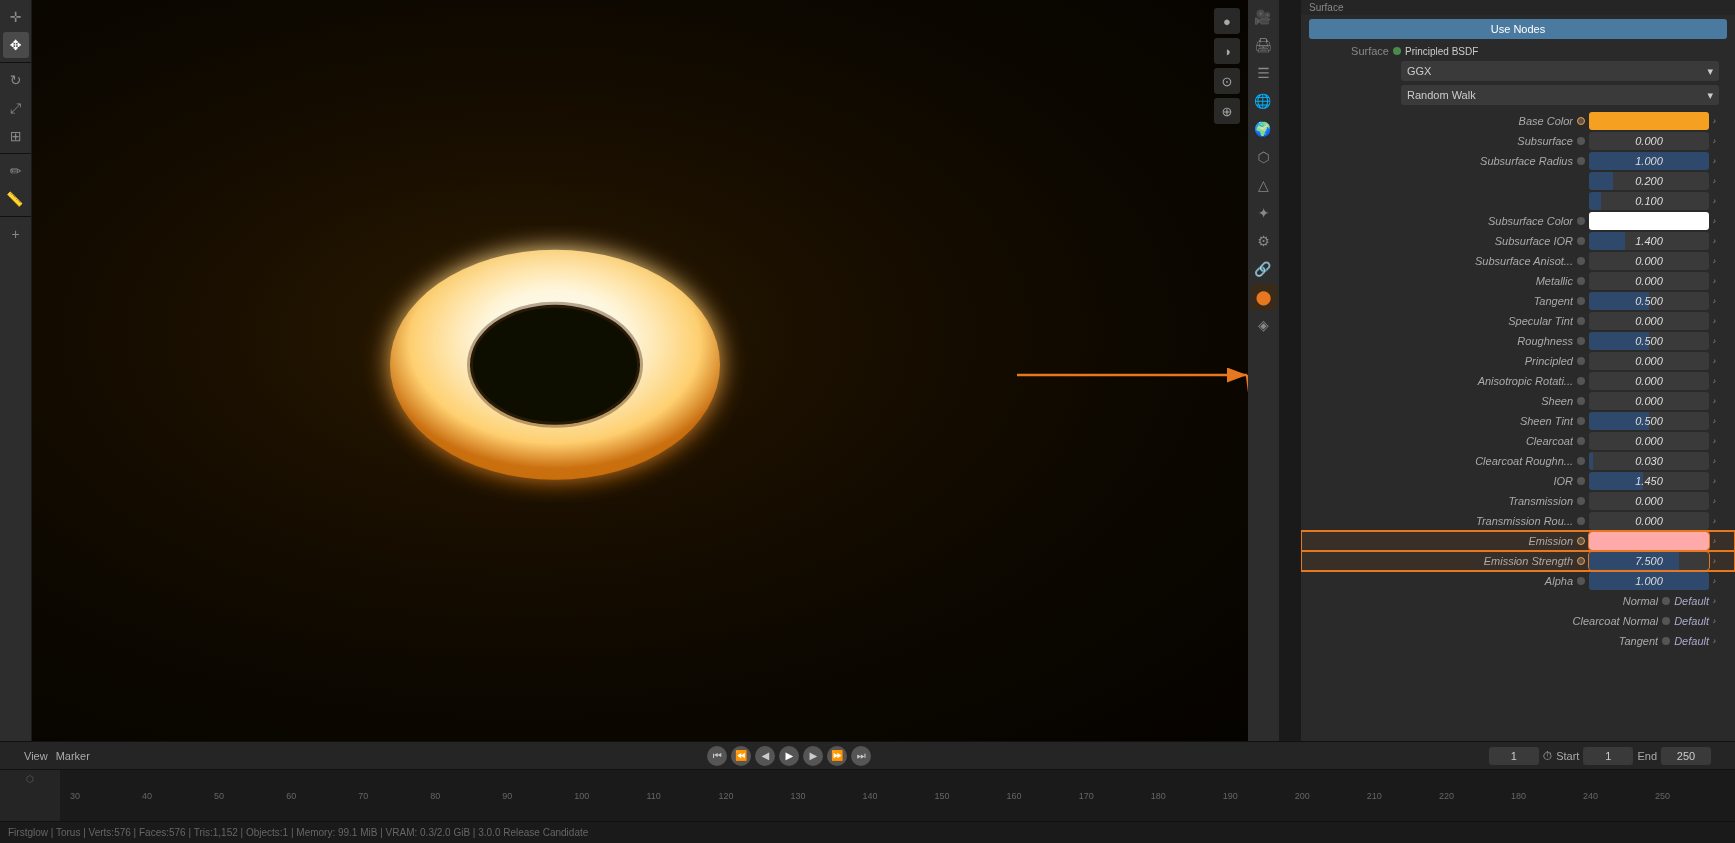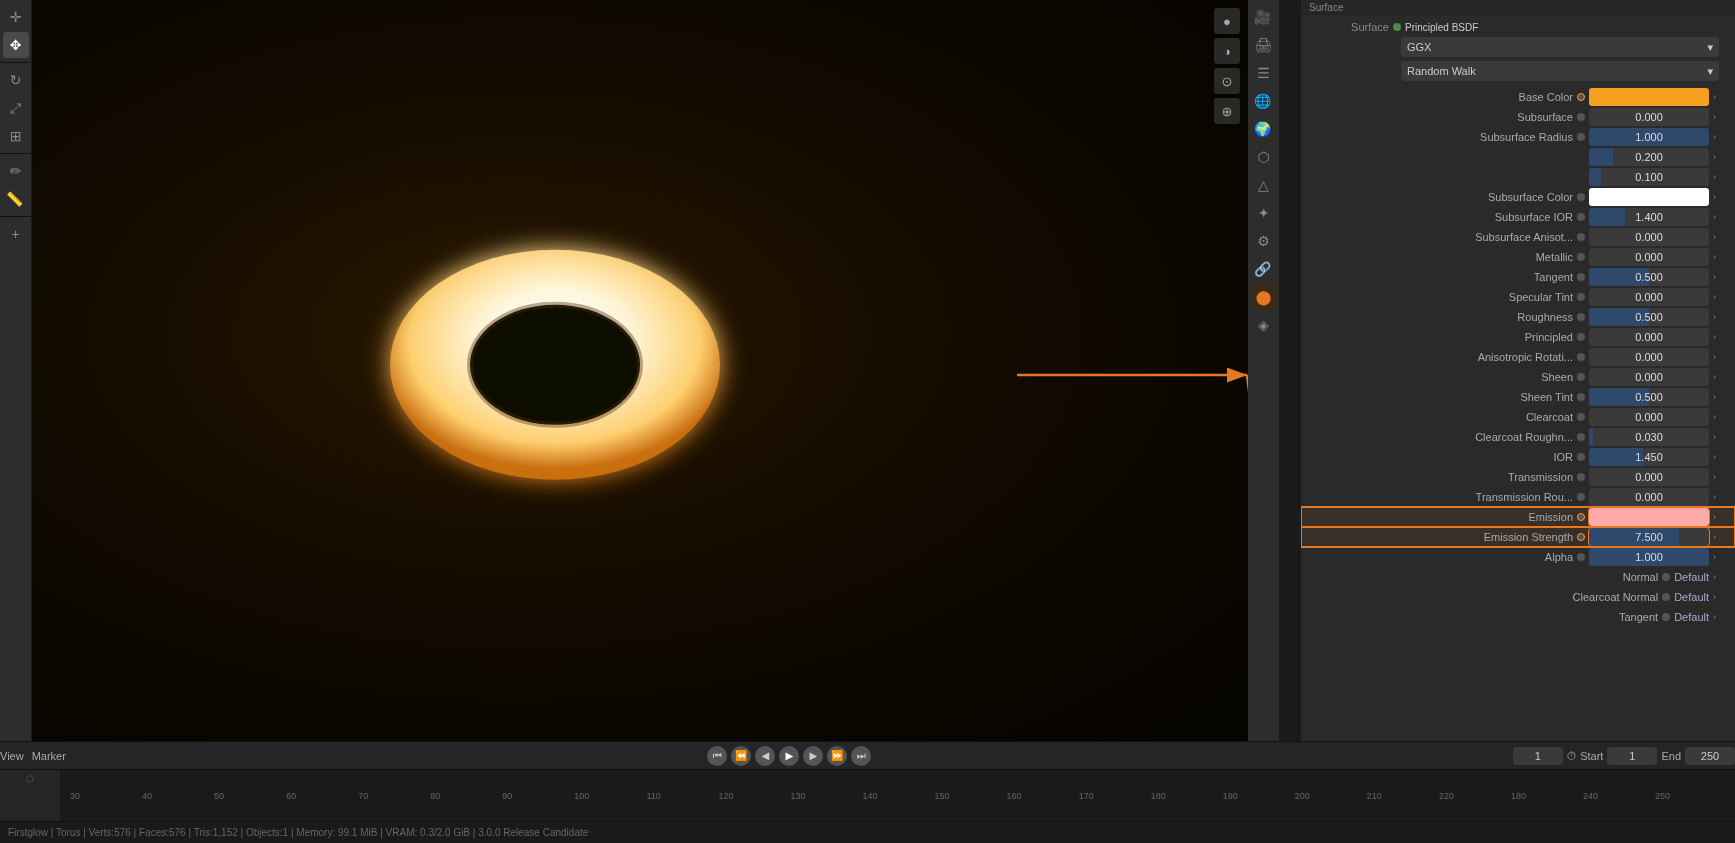--- a/index.html
+++ b/index.html
@@ -120,20 +120,21 @@
       gap: 4px;
     }
 
     
     .prop-row {
       display: flex;
       align-items: center;
       padding: 1px 8px;
       min-height: 20px;
       gap: 4px;
+      font-style: italic;
     }
 
     .prop-label {
       color: #aaa;
       text-align: right;
       font-size: 11px;
       flex: 1;
       white-space: nowrap;
       overflow: hidden;
       text-overflow: ellipsis;
@@ -200,21 +201,21 @@
       background: #1f1f1f;
       border-top: 1px solid #111;
       display: flex;
       flex-direction: column;
     }
 
     .timeline-controls {
       height: 28px;
       display: flex;
       align-items: center;
-      padding: 0 0;
+      padding: 0 24px;
       gap: 8px;
       background: #252525;
       border-bottom: 1px solid #111;
     }
 
     .timeline-label {
       font-size: 11px;
       color: #aaa;
       cursor: pointer;
     }
@@ -506,20 +507,21 @@
 
   <div class="right-panel">
     <div class="properties-content">
 
       <div class="surface-section-header">
         <span>Surface</span>
       </div>
 
       <div class="panel-section">
         
+        <button class="use-nodes-btn">Use Nodes</button>
 
         
         <div class="surface-row">
           <span class="surface-label">Surface</span>
           <span class="dot-indicator dot-green"></span>
           <span class="surface-value">Principled BSDF</span>
         </div>
 
         
         <div class="dropdown-row">

